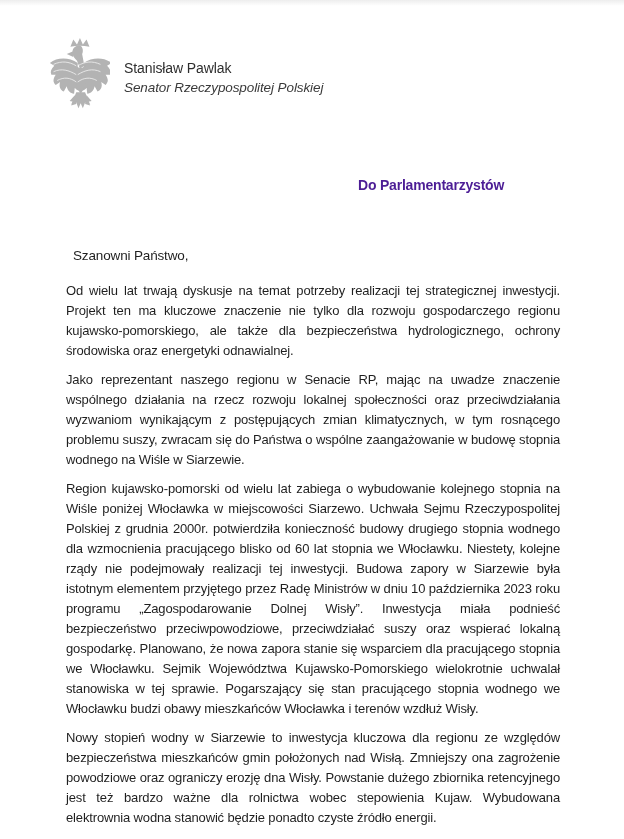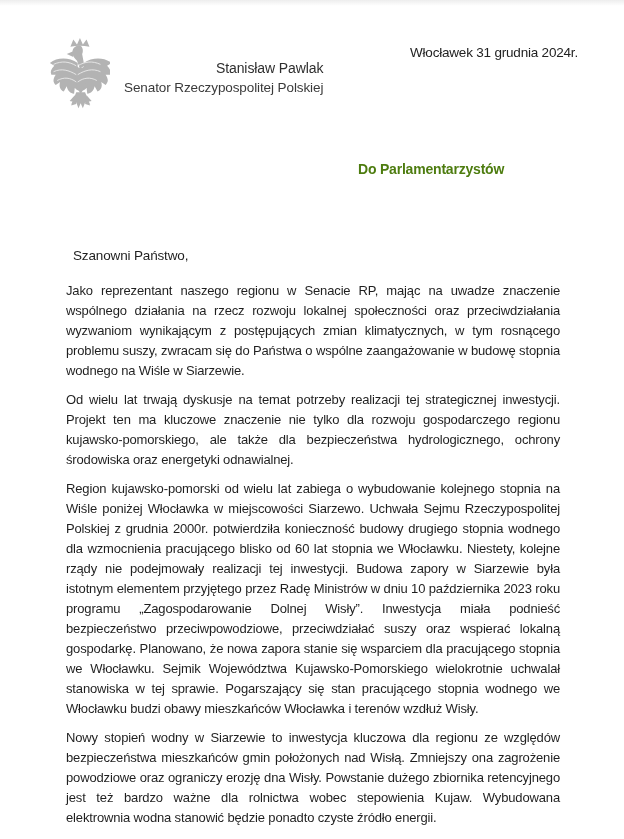--- a/index.html
+++ b/index.html
@@ -25,38 +25,37 @@
   
   .emblem {
     position: absolute; left: 44px; top: 36px;
     width: 66px; height: 78px;
   }
   .sender-block {
     position: absolute; left: 124px; top: 58px;
     font-size: 14px; line-height: 20px;
     color: #2e2e2e;
     letter-spacing: -0.1px;
-    text-align: right;
   }
   .sender-name { font-size: 14px; }
-  .sender-title { font-size: 13.5px; color: #3a3a3a; }
+  .sender-title { font-size: 13.5px; color: #3a3a3a; font-style: italic; }
   .dateline {
     position: absolute; left: 410px; top: 45px;
     width: 205px;
     font-size: 13.5px; color: #222;
     letter-spacing: -0.2px;
     white-space: nowrap;
   }
 
   
   .recipient-block {
-    position: absolute; left: 358px; top: 160px;
+    position: absolute; left: 358px; top: 176px;
     font-weight: bold;
     font-size: 14px; line-height: 19.5px;
-    color: #4d7c0f;
+    color: #4c1d95;
     letter-spacing: -0.2px;
   }
 
   
   .letter-body {
     position: absolute; left: 66px; top: 246px;
     width: 494px;
     font-size: 13px;
     line-height: 20px;
     letter-spacing: -0.15px;
@@ -110,27 +109,26 @@
         <path d="M72 60 C63 55 54 56 46 62"></path>
       </g>
     </svg>
   </div>
 
   <div class="sender-block">
     <div class="sender-name">Stanisław Pawlak</div>
     <div class="sender-title">Senator Rzeczypospolitej Polskiej</div>
   </div>
 
-  <div class="dateline">Włocławek 31 grudnia 2024r.</div>
 
   <div class="recipient-block">
     <div>Do Parlamentarzystów</div>
   </div>
 
   <div class="letter-body">
     <p class="salutation">Szanowni Państwo,</p>
+    <p class="para">Od wielu lat trwają dyskusje na temat potrzeby realizacji tej strategicznej inwestycji. Projekt ten ma kluczowe znaczenie nie tylko dla rozwoju gospodarczego regionu kujawsko-pomorskiego, ale także dla bezpieczeństwa hydrologicznego, ochrony środowiska oraz energetyki odnawialnej.</p>
     <p class="para">Jako reprezentant naszego regionu w Senacie RP, mając na uwadze znaczenie wspólnego działania na rzecz rozwoju lokalnej społeczności oraz przeciwdziałania wyzwaniom wynikającym z postępujących zmian klimatycznych, w tym rosnącego problemu suszy, zwracam się do Państwa o wspólne zaangażowanie w budowę stopnia wodnego na Wiśle w Siarzewie.</p>
-    <p class="para">Od wielu lat trwają dyskusje na temat potrzeby realizacji tej strategicznej inwestycji. Projekt ten ma kluczowe znaczenie nie tylko dla rozwoju gospodarczego regionu kujawsko-pomorskiego, ale także dla bezpieczeństwa hydrologicznego, ochrony środowiska oraz energetyki odnawialnej.</p>
     <p class="para">Region kujawsko-pomorski od wielu lat zabiega o wybudowanie kolejnego stopnia na Wiśle poniżej Włocławka w miejscowości Siarzewo. Uchwała Sejmu Rzeczypospolitej Polskiej z grudnia 2000r. potwierdziła konieczność budowy drugiego stopnia wodnego dla wzmocnienia pracującego blisko od 60 lat stopnia we Włocławku. Niestety, kolejne rządy nie podejmowały realizacji tej inwestycji. Budowa zapory w Siarzewie była istotnym elementem przyjętego przez Radę Ministrów w dniu 10 października 2023 roku programu „Zagospodarowanie Dolnej Wisły”. Inwestycja miała podnieść bezpieczeństwo przeciwpowodziowe, przeciwdziałać suszy oraz wspierać lokalną gospodarkę. Planowano, że nowa zapora stanie się wsparciem dla pracującego stopnia we Włocławku. Sejmik Województwa Kujawsko-Pomorskiego wielokrotnie uchwalał stanowiska w tej sprawie. Pogarszający się stan pracującego stopnia wodnego we Włocławku budzi obawy mieszkańców Włocławka i terenów wzdłuż Wisły.</p>
     <p class="para">Nowy stopień wodny w Siarzewie to inwestycja kluczowa dla regionu ze względów bezpieczeństwa mieszkańców gmin położonych nad Wisłą. Zmniejszy ona zagrożenie powodziowe oraz ograniczy erozję dna Wisły. Powstanie dużego zbiornika retencyjnego jest też bardzo ważne dla rolnictwa wobec stepowienia Kujaw. Wybudowana elektrownia wodna stanowić będzie ponadto czyste źródło energii.</p>
     <p class="para bold">W dniu 23 grudnia 2024 roku Generalny Dyrektor Ochrony Środowiska (GDOŚ) uchylił decyzję środowiskową Dyrektora Regionalnego Dyrektora Ochrony Środowiska (RDOŚ) w Bydgoszczy dla projektu budowy stopnia wodnego na Wiśle w Siarzewie. To kluczowy dokument, którego brak uniemożliwia dalsze procedowanie tej inwestycji, w tym uzyskanie pozwolenia na budowę.</p>
   </div>
 </div>
 
 </body></html>

